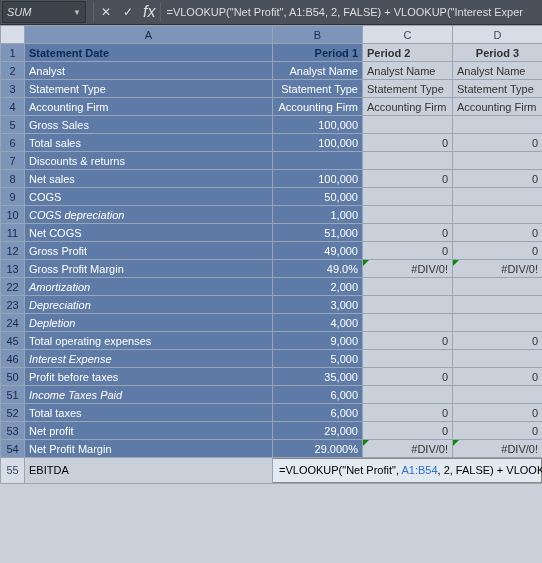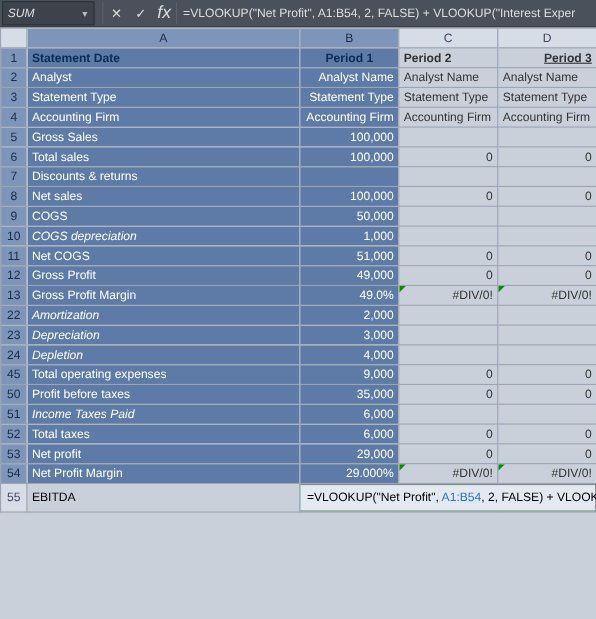--- a/index.html
+++ b/index.html
@@ -19,21 +19,21 @@
 .rownum{background:#d6dde6;color:#3a4a63;text-align:center;width:24px}
 .rownum.sel{background:#7d95b8;color:#1a2b45}
 .corner{background:#d6dde6;width:24px}
 col.cA{width:248px}
 col.cB{width:90px}
 col.cC{width:90px}
 col.cD{width:90px}
 .selA{background:#5d7ba6;color:#fff}
 .selAh{background:#5d7ba6;color:#0b2b55;font-weight:bold}
 .selB{background:#5d7ba6;color:#fff;text-align:right}
-.selBh{background:#5d7ba6;color:#0b2b55;font-weight:bold;text-align:center}
+.selBh{background:#5d7ba6;color:#0b2b55;font-weight:bold;text-align:right}
 .cellC,.cellD{color:#333;text-align:right}
 .cellCh,.cellDh{color:#333;text-align:center;font-weight:bold}
 .ital{font-style:italic}
 .errflag{position:relative}
 .errflag::before{content:"";position:absolute;top:0;left:0;width:0;height:0;border-top:6px solid #0a8a0a;border-right:6px solid transparent}
 td.active{outline:2px solid #1fae62;outline-offset:-2px;background:#e3e9f1}
 .formula-box{position:relative;background:#e3e9f1;border:1px solid #888;padding:4px 6px;font-size:11px;line-height:1.35;width:256px;margin-left:-1px}
 .formula-box .ref{color:#2a6fd6}
 </style>
 </head>
@@ -71,21 +71,21 @@
           <th>C</th>
           <th>D</th>
         </tr>
       </thead>
       <tbody id="tbody">
           <tr>
             <td class="rownum sel">1</td>
             <td class="selAh">Statement Date</td>
             <td class="selBh">Period 1</td>
             <td class="cellCh" style="text-align: left; margin-left: 20px;">Period 2</td>
-            <td class="cellDh" style="text-align: right; text-decoration: underline;">Period 3</td>
+            <td class="cellDh" style="text-align: center;">Period 3</td>
           </tr>
           <tr>
             <td class="rownum sel">2</td>
             <td class="selA">Analyst</td>
             <td class="selB">Analyst Name</td>
             <td class="cellC" style="text-align: left;">Analyst Name</td>
             <td class="cellD" style="text-align: left;">Analyst Name</td>
           </tr>
           <tr>
             <td class="rownum sel">3</td>
@@ -186,20 +186,27 @@
             <td class="cellD"></td>
           </tr>
           <tr>
             <td class="rownum sel">45</td>
             <td class="selA">Total operating expenses</td>
             <td class="selB">9,000</td>
             <td class="cellC">0</td>
             <td class="cellD">0</td>
           </tr>
           <tr>
+            <td class="rownum sel">46</td>
+            <td class="selA ital">Interest Expense</td>
+            <td class="selB">5,000</td>
+            <td class="cellC"></td>
+            <td class="cellD"></td>
+          </tr>
+          <tr>
             <td class="rownum sel">50</td>
             <td class="selA">Profit before taxes</td>
             <td class="selB">35,000</td>
             <td class="cellC">0</td>
             <td class="cellD">0</td>
           </tr>
           <tr>
             <td class="rownum sel">51</td>
             <td class="selA ital">Income Taxes Paid</td>
             <td class="selB">6,000</td>

